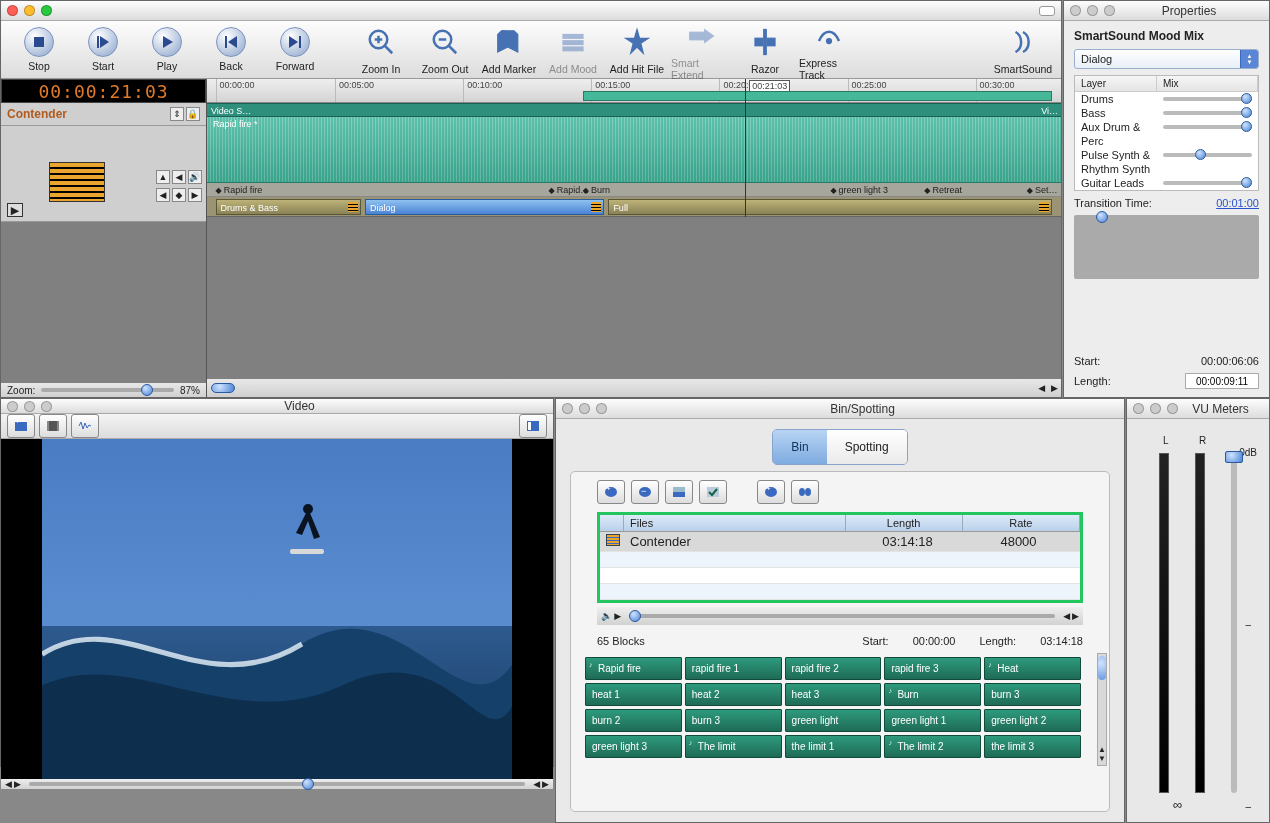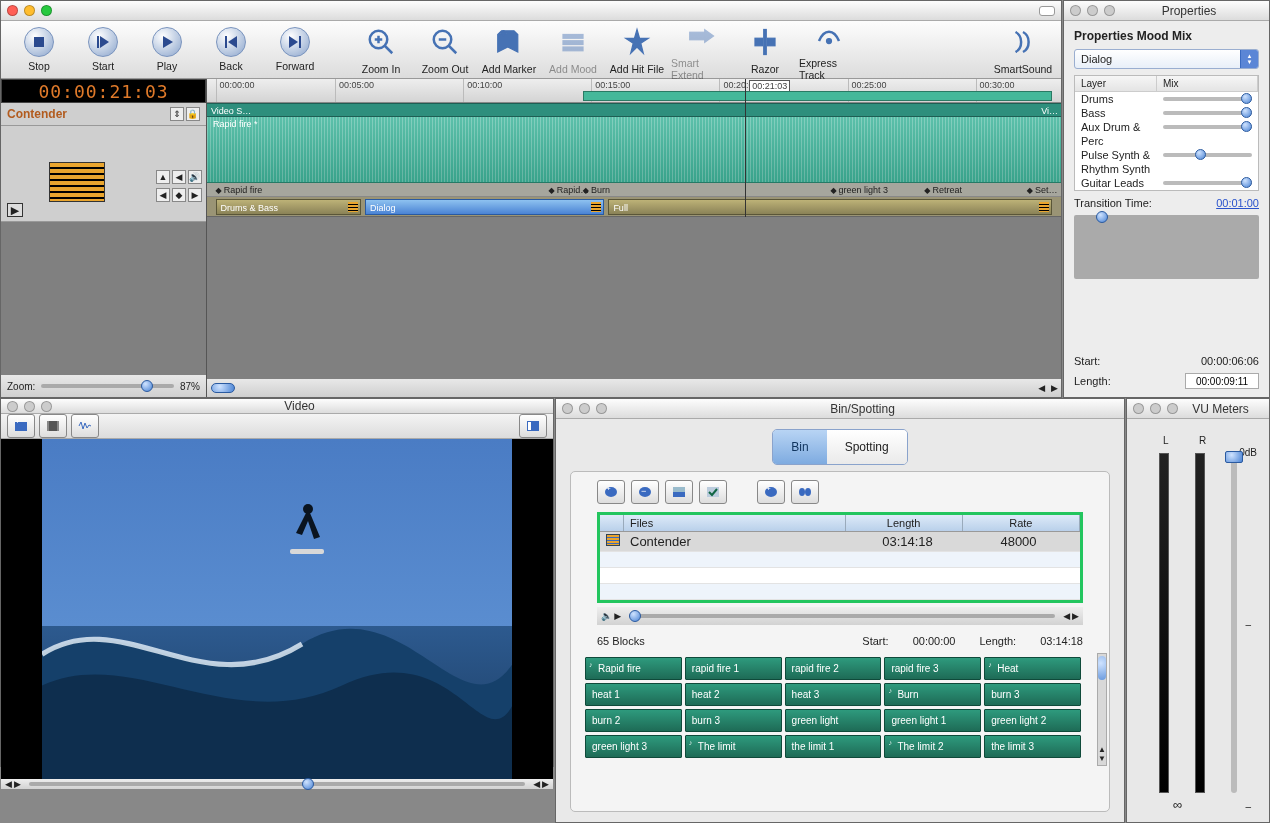--- a/index.html
+++ b/index.html
@@ -30,21 +30,21 @@
 .timecode{height:24px;background:#000;border:1px solid #444;margin:0;display:flex;align-items:center;justify-content:center;font-family:monospace;font-size:18px;color:#e07a2a;letter-spacing:1px}
 .trackhead{padding:4px 6px;background:#cfcfcf;border-bottom:1px solid #999;display:flex;align-items:center;justify-content:space-between}
 .trackhead .name{color:#b25b1e;font-weight:bold;font-size:12px}
 .trackhead .icons{display:flex;gap:2px}
 .sicon{width:14px;height:14px;border:1px solid #888;background:#eee;display:flex;align-items:center;justify-content:center;font-size:9px}
 .thumbrow{height:96px;background:#cfcfcf;border-bottom:1px solid #999;position:relative}
 .wavethumb{position:absolute;left:48px;top:36px;width:56px;height:40px;background:repeating-linear-gradient(#e9a52e,#e9a52e 4px,#000 4px,#000 6px);border:1px solid #333}
 .miniarrows{position:absolute;right:4px;top:44px;display:flex;gap:2px}
 .miniarrows2{position:absolute;right:4px;top:62px;display:flex;gap:2px}
 .playbtn{position:absolute;left:6px;bottom:4px;width:16px;height:14px;border:1px solid #333;background:#ddd;display:flex;align-items:center;justify-content:center}
-.zoomrow{height:22px;background:linear-gradient(#e8e8e8,#d0d0d0);display:flex;align-items:center;padding:0 6px;font-size:10px;gap:6px}
+.zoomrow{height:14px;background:linear-gradient(#e8e8e8,#d0d0d0);display:flex;align-items:center;padding:0 6px;font-size:10px;gap:6px}
 .slider{flex:1;height:4px;background:#aaa;border-radius:2px;position:relative}
 .slider .knob{position:absolute;top:-4px;width:12px;height:12px;border-radius:50%;background:radial-gradient(circle at 35% 30%,#cfe3ff,#4a83d4);border:1px solid #2a5aa0}
 
 .tl-right{flex:1;display:flex;flex-direction:column;background:#808080}
 .ruler{height:24px;background:linear-gradient(#eee,#d4d4d4);border-bottom:1px solid #888;position:relative;font-size:9px;color:#444}
 .tick{position:absolute;top:0;height:100%;border-left:1px solid #bbb;padding-left:3px;line-height:12px}
 .vid-strip{height:14px;background:#2e8f7d;border-top:1px solid #1e5f54;border-bottom:1px solid #1e5f54;position:relative;color:#fff;font-size:9px;padding-left:4px;line-height:14px}
 .wave-strip{height:66px;background:#3fb59b;position:relative;border-bottom:1px solid #267a66;overflow:hidden}
 .wave-strip .lbl{position:absolute;left:6px;top:2px;color:#fff;font-size:9px;z-index:2}
 .wave-strip .wave{position:absolute;inset:0;background:
@@ -335,21 +335,21 @@
 <div class="window" style="left:1063px;top:0;width:207px;height:398px">
  <div class="titlebar">
   <div class="traffic">
         <div class="tl gry"></div>
         <div class="tl gry"></div>
         <div class="tl gry"></div>
       </div>
   <div class="title">Properties</div>
  </div>
  <div class="prop-body">
-  <div style="font-weight:bold;font-size:12px">Properties Mood Mix</div>
+  <div style="font-weight:bold;font-size:12px">SmartSound Mood Mix</div>
   <div class="combo">
         <span>Dialog</span>
         <div class="arrs"></div>
       </div>
   <div class="mixbox">
    <div class="mixhead">
           <div style="width:82px">Layer</div>
           <div style="flex:1">Mix</div>
         </div>
    <div class="mixrow">

